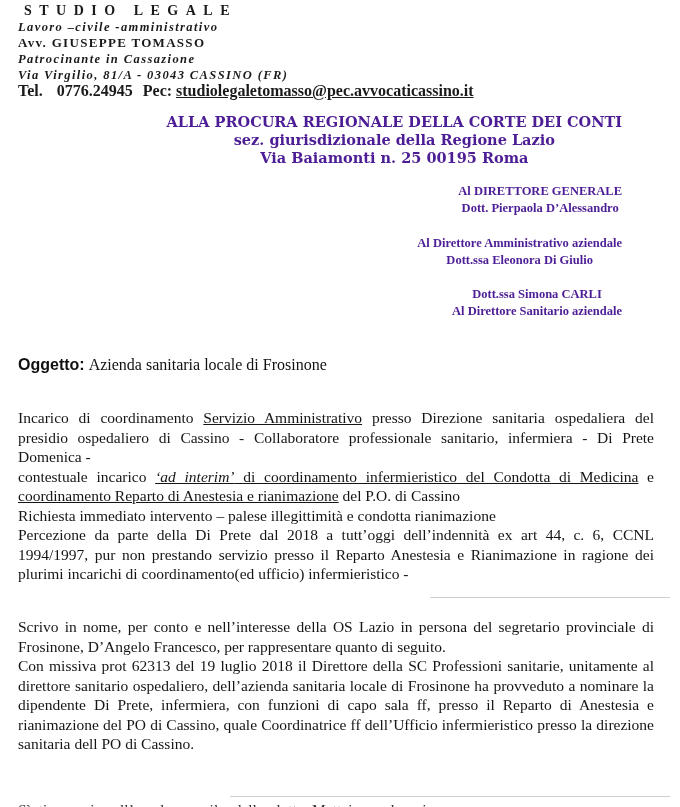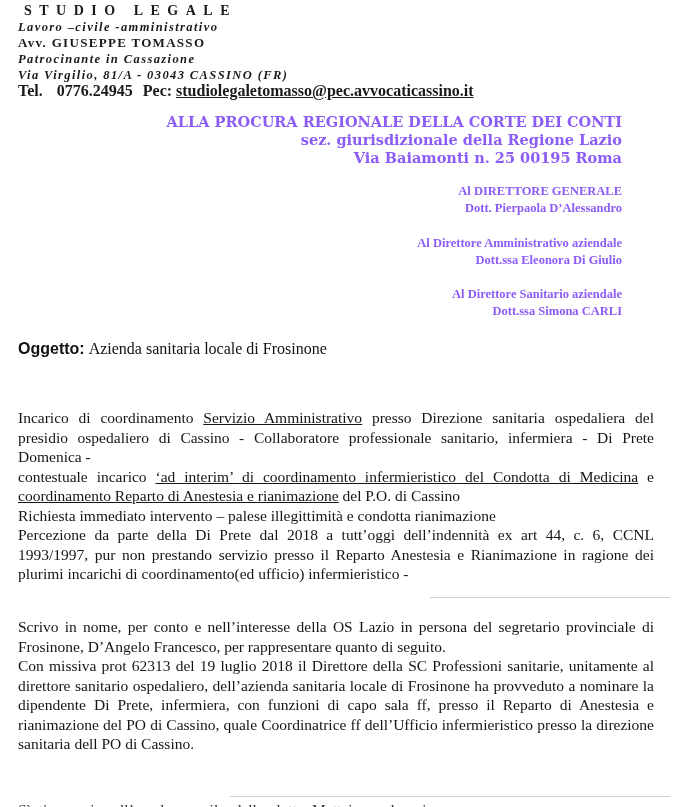--- a/index.html
+++ b/index.html
@@ -10,40 +10,40 @@
   .lh { position: absolute; left: 18px; top: 2px; font-family: "Liberation Serif", serif; color: #1a1a1a; }
   .lh .studio { font-weight: bold; font-size: 14px; letter-spacing: 7.5px; line-height: 17px; padding-left: 6px; }
   .lh .it { font-style: italic; font-weight: bold; font-size: 12.5px; letter-spacing: 1.4px; line-height: 16px; }
   .lh .avv { font-weight: bold; font-size: 13px; letter-spacing: 1.3px; line-height: 16px; }
   .lh .tel { font-family: "Liberation Serif", serif; font-weight: bold; font-size: 16px; line-height: 16px; }
   .lh .tel .lbl { margin-right: 14px; }
   .lh .tel .num { margin-right: 6px; }
   .lh .tel .pec { text-decoration: underline; }
 
   
-  .addr { position: absolute; right: 10px; text-align: right; font-family: "DejaVu Serif", serif; font-weight: bold; color: #8b5cf6; }
+  .addr { position: absolute; right: 10px; text-align: center; font-family: "DejaVu Serif", serif; font-weight: bold; color: #4c1d95; }
   .addr.main { top: 113px; font-size: 14.5px; line-height: 18px; }
   .addr.sub { font-family: "Liberation Serif", serif; font-size: 12.5px; line-height: 17px; }
   .addr.sub1 { top: 183px; }
   .addr.sub2 { top: 235px; }
   .addr.sub3 { top: 286px; }
 
   
-  .subj { position: absolute; left: 18px; top: 340px; width: 654px; }
+  .subj { position: absolute; left: 18px; top: 356px; width: 654px; }
   .subj .oggetto-label { font-family: "Liberation Sans", sans-serif; font-weight: bold; font-size: 16px; }
   .subj .oggetto-text { font-family: "Liberation Serif", serif; font-size: 16px; }
   .subj .title { font-family: "Liberation Sans", sans-serif; font-weight: bold; font-size: 16.5px; line-height: 22px; text-align: justify; text-align-last: left; margin-top: 1px; }
   .subj .title .l1 { display: block; text-align: justify; text-align-last: justify; word-spacing: 8px; }
   .subj .title .l2 { display: block; font-size: 15.5px; }
 
   
   .body { position: absolute; left: 18px; width: 636px; font-family: "Liberation Serif", serif; font-size: 15.5px; line-height: 19.5px; color: #151515; }
   .body p { margin: 0; text-align: justify; }
   .body .u { text-decoration: underline; }
-  .body .i { }
+  .body .i { font-style: italic; }
   .b1 { top: 408px; }
   .b2 { top: 617px; }
 
   .scan-line { position: absolute; height: 1px; background: #cfcfcf; }
   .cutline { position: absolute; left: 18px; top: 800px; width: 640px; height: 10px; overflow: hidden; font-family: "Liberation Serif", serif; font-size: 15.5px; line-height: 19px; color: #333; }
 </style>
 </head>
 <body>
 
 <div class="page">
@@ -69,36 +69,36 @@
 
   <div class="addr sub sub1">
     <div>Al DIRETTORE GENERALE</div>
     <div>Dott. Pierpaola D’Alessandro</div>
   </div>
   <div class="addr sub sub2">
     <div>Al Direttore Amministrativo aziendale</div>
     <div>Dott.ssa Eleonora Di Giulio</div>
   </div>
   <div class="addr sub sub3">
+    <div>Dott.ssa Simona CARLI</div>
     <div>Al Direttore Sanitario aziendale</div>
-    <div>Dott.ssa Simona CARLI</div>
   </div>
 
   <div class="subj">
     <div>
       <span class="oggetto-label">Oggetto:</span>
       <span class="oggetto-text">Azienda sanitaria locale di Frosinone</span>
     </div>
   </div>
 
   <div class="body b1">
     <p><span>Incarico di coordinamento </span><span class="u">Servizio Amministrativo</span><span> presso Direzione sanitaria ospedaliera del presidio ospedaliero di Cassino - Collaboratore professionale sanitario, infermiera - Di Prete Domenica -</span></p>
     <p><span>contestuale incarico </span><span class="i u">‘ad interim’</span><span class="u"> di coordinamento infermieristico del Condotta di Medicina</span><span> e </span><span class="u">coordinamento Reparto di Anestesia e rianimazione</span><span>  del P.O. di Cassino</span></p>
     <p style="text-align:left">Richiesta immediato intervento – palese illegittimità e condotta rianimazione</p>
-    <p>Percezione da parte della Di Prete dal 2018 a tutt’oggi dell’indennità ex art 44, c. 6, CCNL 1993/1997, pur non prestando servizio presso il Reparto Anestesia e Rianimazione in ragione dei plurimi incarichi di coordinamento(ed ufficio) infermieristico -</p>
+    <p>Percezione da parte della Di Prete dal 2018 a tutt’oggi dell’indennità ex art 44, c. 6, CCNL 1994/1997, pur non prestando servizio presso il Reparto Anestesia e Rianimazione in ragione dei plurimi incarichi di coordinamento(ed ufficio) infermieristico -</p>
   </div>
 
   <div class="scan-line" style="left:430px; top:597px; width:240px;"></div>
 
   <div class="body b2">
     <p>Scrivo in nome, per conto e nell’interesse della OS Lazio in persona del segretario provinciale di Frosinone, D’Angelo Francesco, per rappresentare quanto di seguito.</p>
     <p>Con missiva prot 62313 del 19 luglio 2018 il Direttore della SC Professioni sanitarie, unitamente al direttore sanitario ospedaliero, dell’azienda sanitaria locale di Frosinone ha provveduto a nominare la dipendente Di Prete, infermiera, con funzioni di capo sala ff, presso il Reparto di Anestesia e rianimazione del PO di Cassino, quale  Coordinatrice ff dell’Ufficio infermieristico presso la direzione sanitaria dell PO di Cassino.</p>
   </div>
 
   <div class="scan-line" style="left:230px; top:796px; width:440px;"></div>

